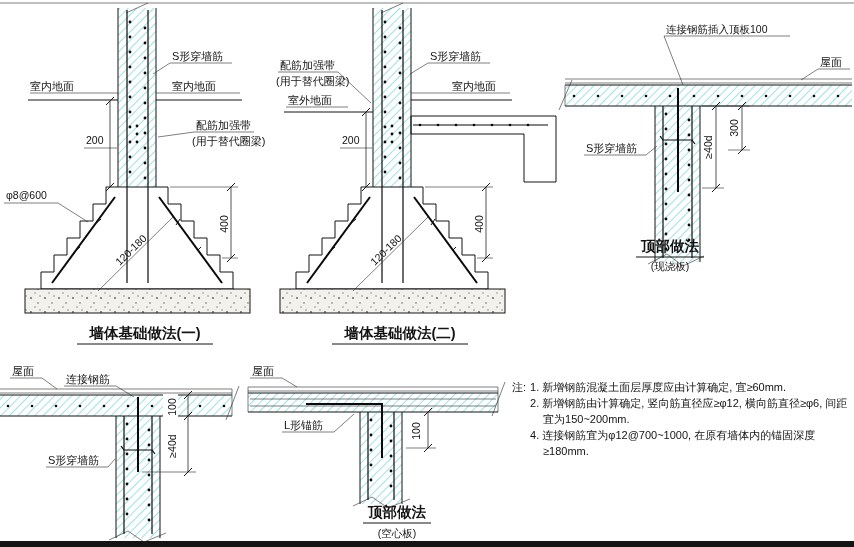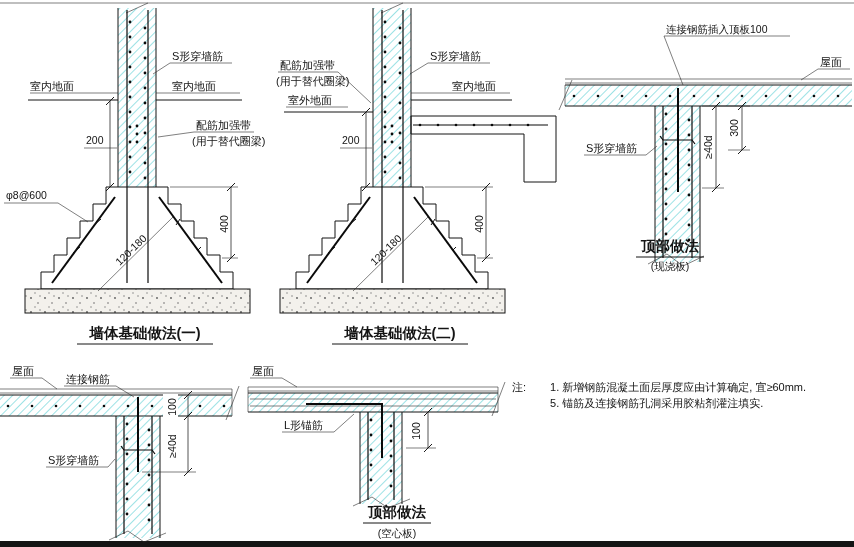--- a/index.html
+++ b/index.html
@@ -16,21 +16,21 @@
   .ln-dim  { stroke:#2a2a2a; stroke-width:0.8; fill:none; }
   .tick    { stroke:#1a1a1a; stroke-width:1; }
   .rebar      { stroke:#0a0a0a; stroke-width:2; fill:none; }
   .rebar-thin { stroke:#0a0a0a; stroke-width:1.2; fill:none; }
   .dots circle { fill:#0a0a0a; }
   .whitebg { fill:#ffffff; }
   .notes { position:absolute; left:512px; top:380px; width:338px; font-size:11px;
            line-height:1.45; display:flex; gap:4px; }
   .notes-label { flex:0 0 auto; }
   .notes-items { flex:1 1 auto; }
-  .note-item { text-indent:-13px; padding-left:13px;margin-left:20px; }
+  .note-item { text-indent:-13px; padding-left:13px; }
 </style>
 </head>
 <body>
 
 <svg width="854" height="547" viewBox="0 0 854 547">
   <defs>
     <pattern id="hatch" patternUnits="userSpaceOnUse" width="6" height="6" patternTransform="rotate(45)">
       <line x1="0" y1="0" x2="0" y2="6" stroke="#3cc5cb" stroke-width="1"></line>
     </pattern>
     <pattern id="conc" patternUnits="userSpaceOnUse" width="14" height="14">
@@ -436,15 +436,16 @@
     <text x="397" y="517" text-anchor="middle" class="ttl">顶部做法</text>
     <line x1="363" y1="523" x2="431" y2="523" class="ln" stroke-width="1.3"></line>
     <text x="397" y="537" text-anchor="middle" class="sub">(空心板)</text>
   </g>
 </svg>
 
 <div class="notes">
   <span class="notes-label">注:</span>
   <div class="notes-items">
     <div class="note-item">1. 新增钢筋混凝土面层厚度应由计算确定, 宜≥60mm.</div>
-    <div class="note-item">5. 锚筋及连接钢筋孔洞采用胶粘剂灌注填实.</div>
+    <div class="note-item">2. 新增钢筋由计算确定, 竖向筋直径应≥φ12, 横向筋直径≥φ6, 间距宜为150~200mm.</div>
+    <div class="note-item">4. 连接钢筋宜为φ12@700~1000, 在原有墙体内的锚固深度≥180mm.</div>
   </div>
 </div>
 
 </body></html>

